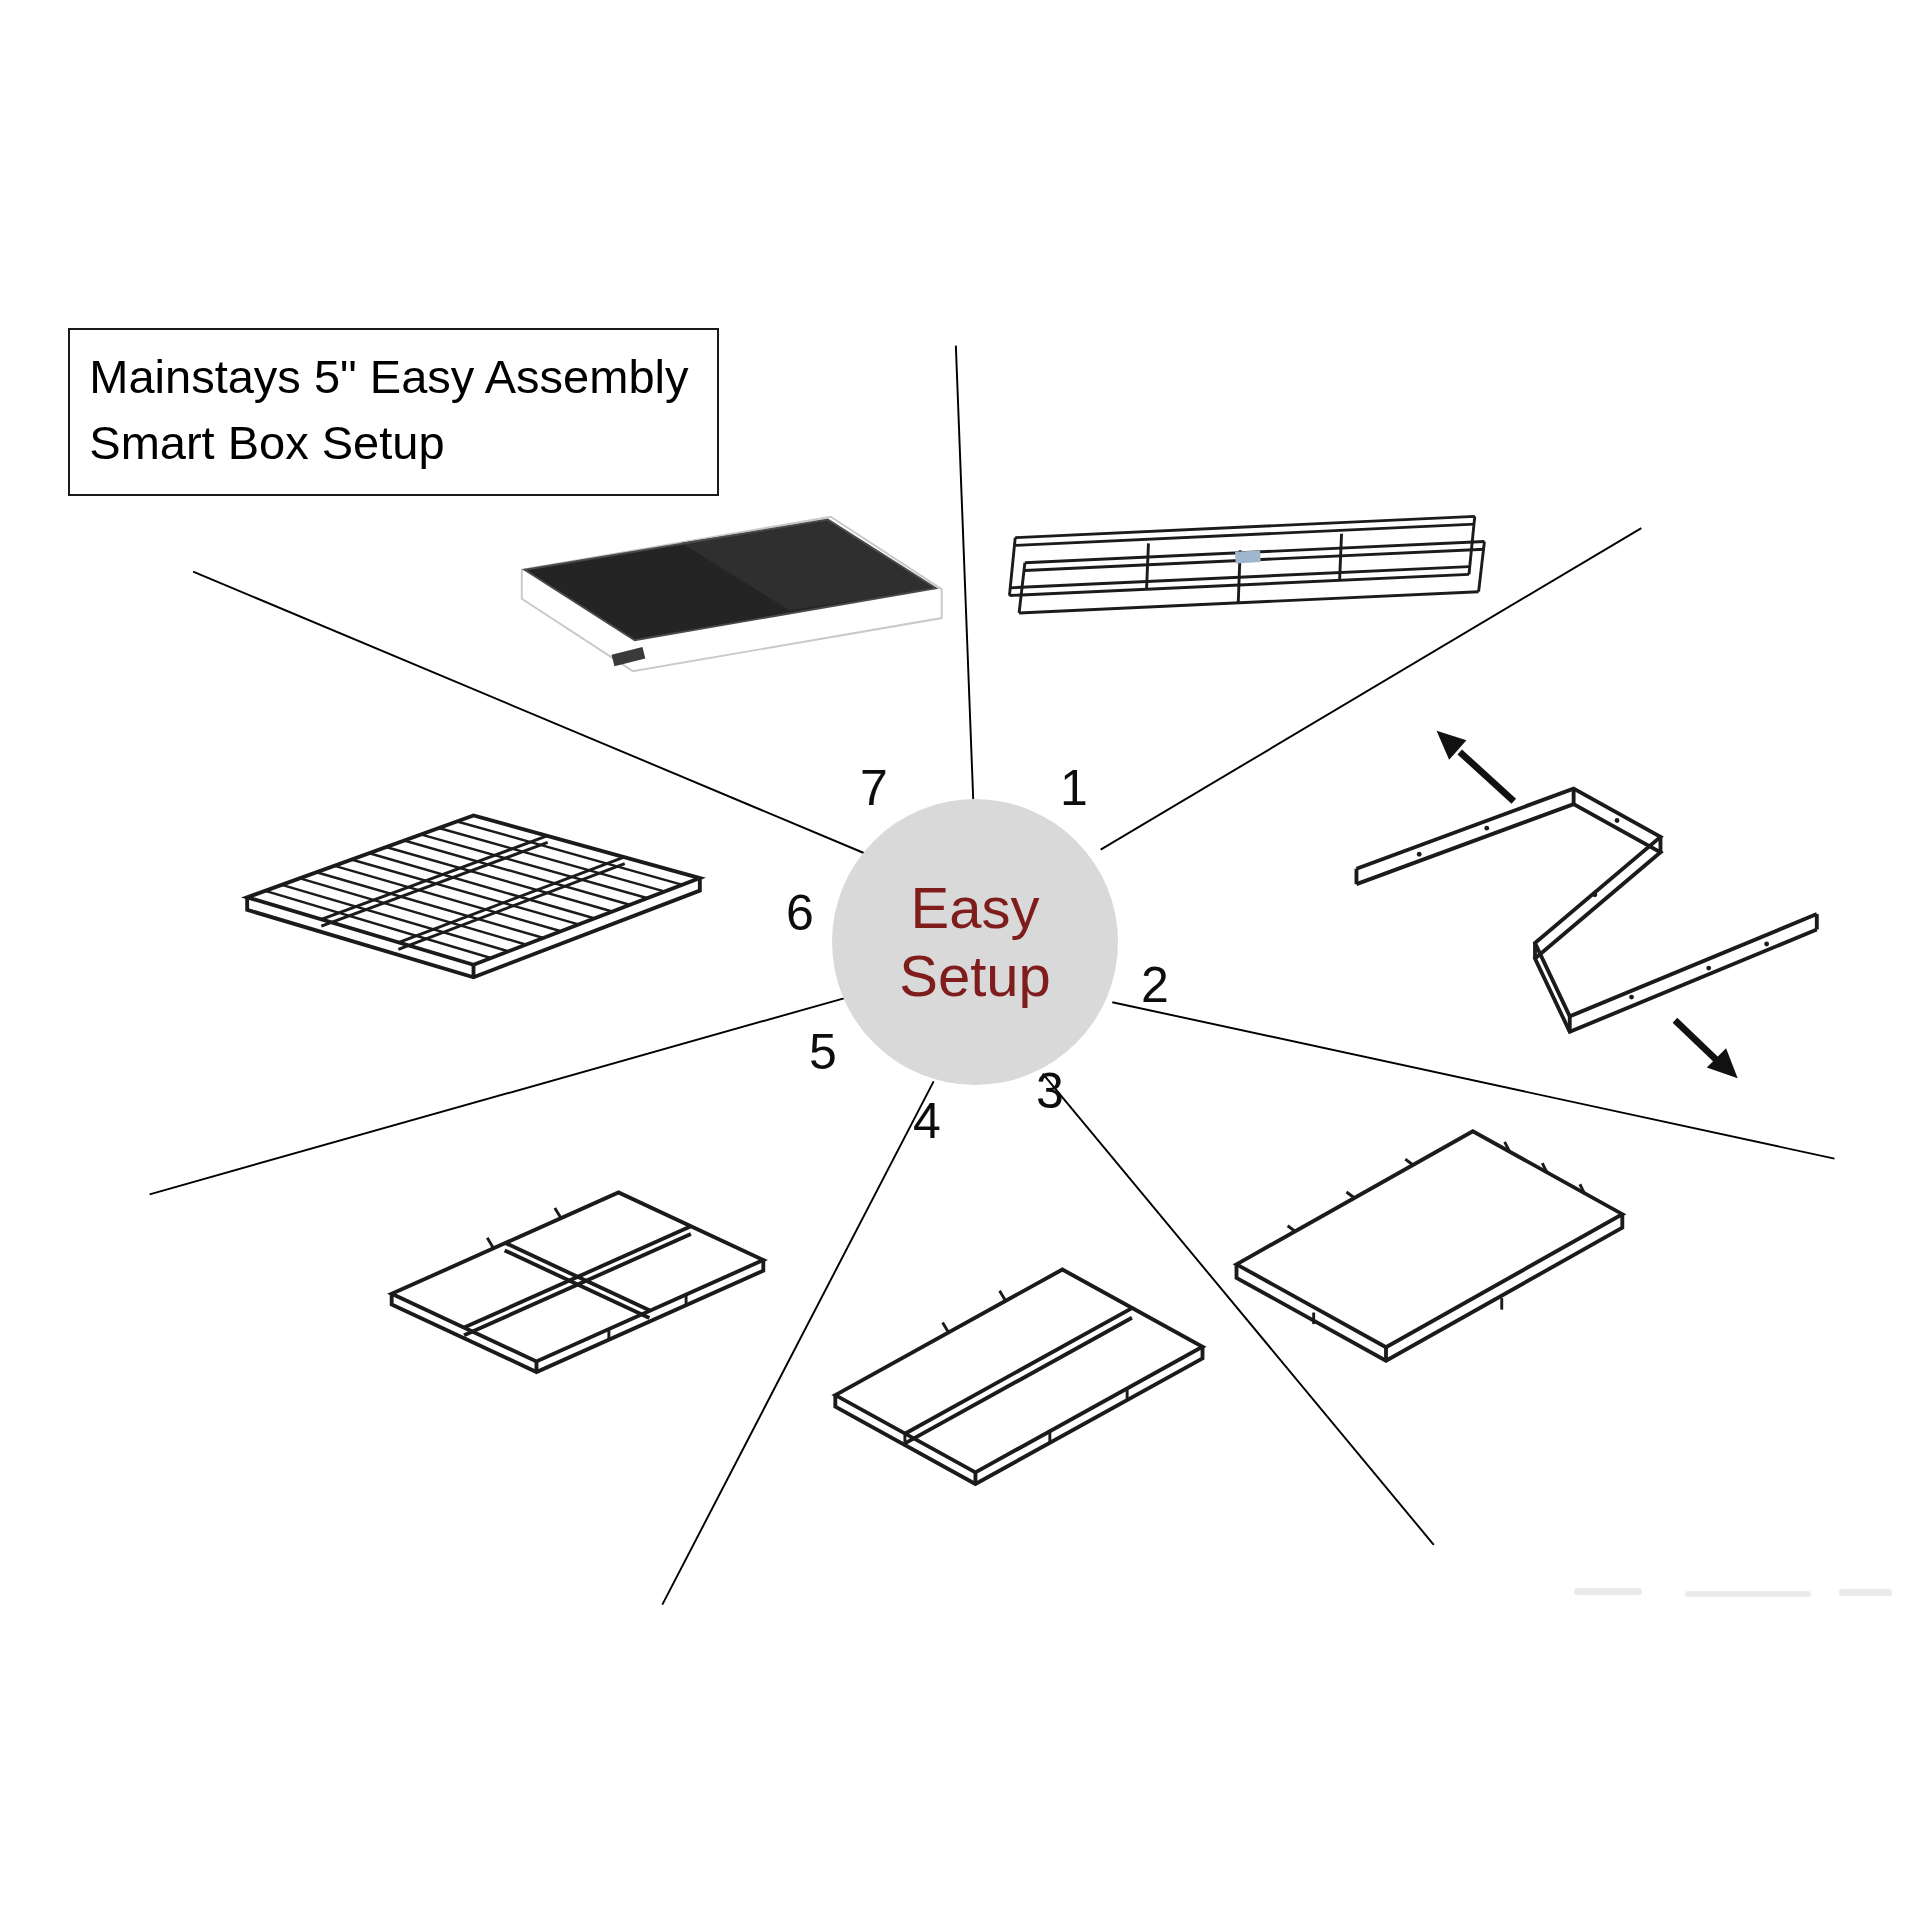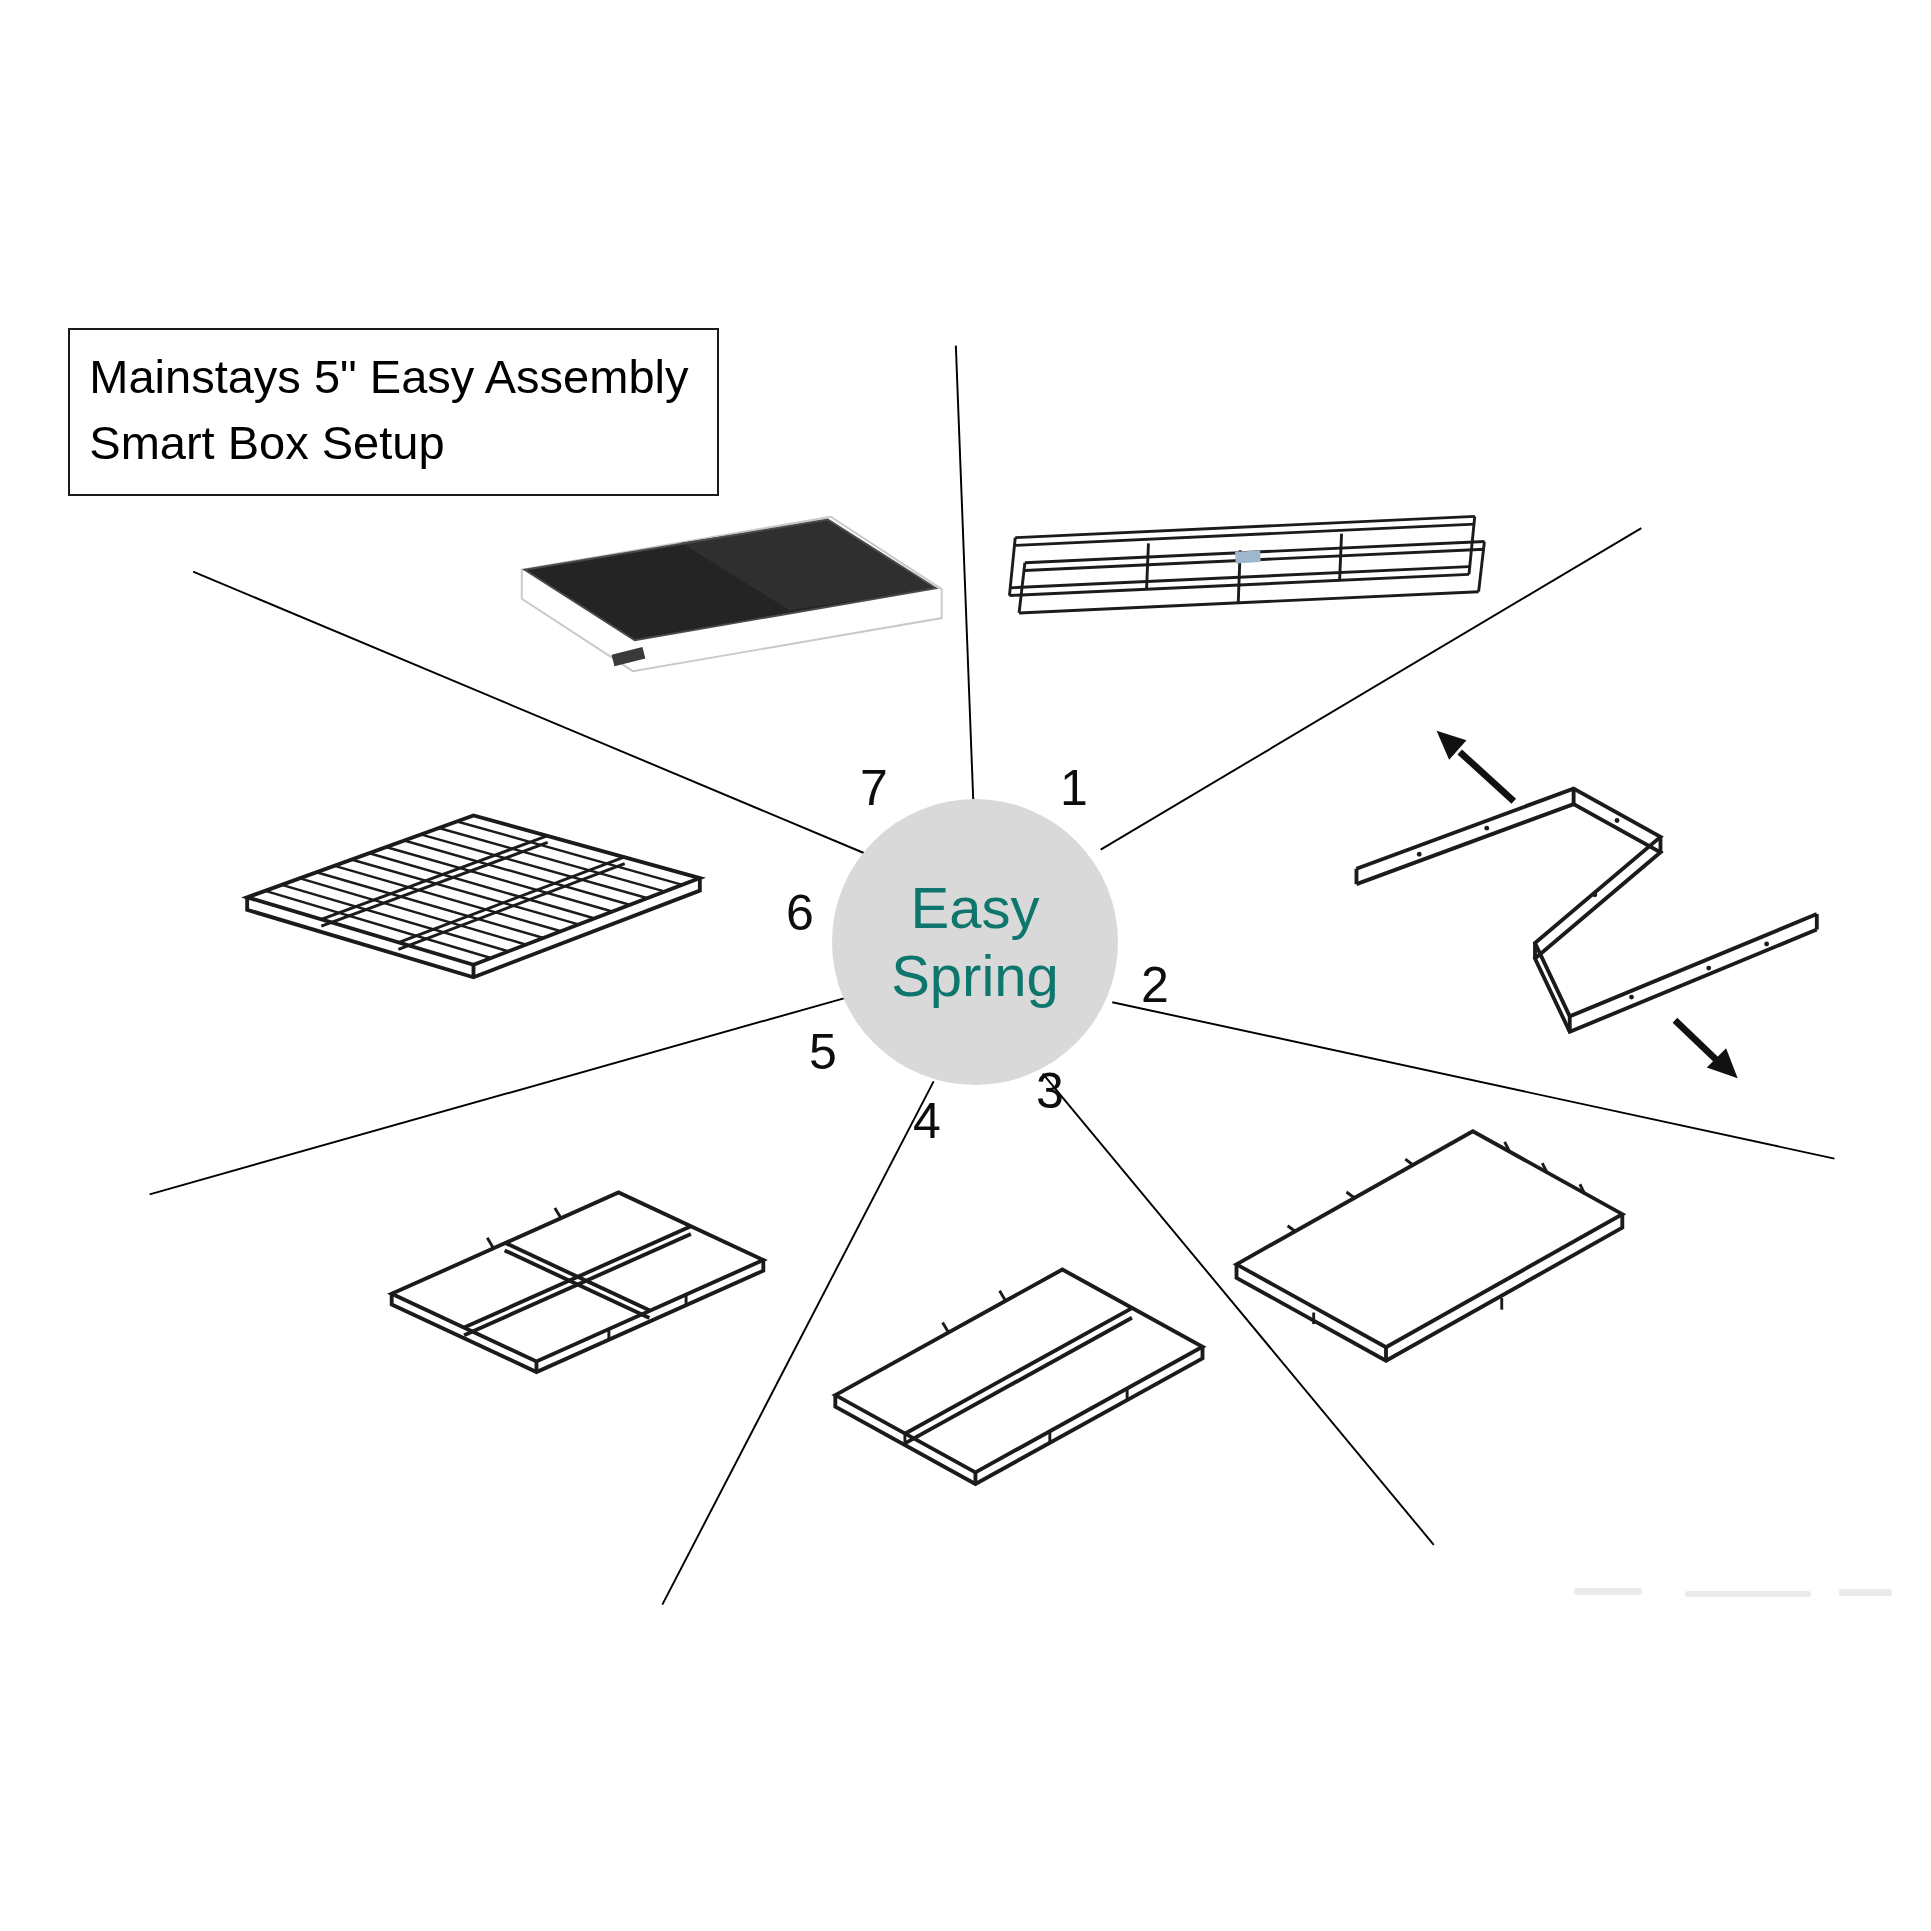--- a/index.html
+++ b/index.html
@@ -33,21 +33,21 @@
     left: 832px;
     top: 799px;
     width: 286px;
     height: 286px;
     border-radius: 50%;
     background: #d9d9d9;
     display: flex;
     flex-direction: column;
     align-items: center;
     justify-content: center;
-    color: #0f766e;
+    color: #7f1d1d;
     font-size: 58px;
     line-height: 1.18;
   }
 
   .step-num {
     position: absolute;
     transform: translate(-50%, -50%);
     font-size: 50px;
     color: #0d0d0d;
   }
@@ -230,21 +230,21 @@
     <g stroke="#1b1b1b" stroke-width="3">
       <line x1="92" y1="123" x2="327" y2="36"></line>
       <line x1="92" y1="130" x2="327" y2="43"></line>
       <line x1="172" y1="147" x2="407" y2="58"></line>
       <line x1="172" y1="154" x2="407" y2="65"></line>
     </g>
   </svg>
 
   <div class="center-circle">
     <div>Easy</div>
-    <div>Spring</div>
+    <div>Setup</div>
   </div>
 
   <div class="step-num n1">1</div>
   <div class="step-num n2">2</div>
   <div class="step-num n3">3</div>
   <div class="step-num n4">4</div>
   <div class="step-num n5">5</div>
   <div class="step-num n6">6</div>
   <div class="step-num n7">7</div>
 

